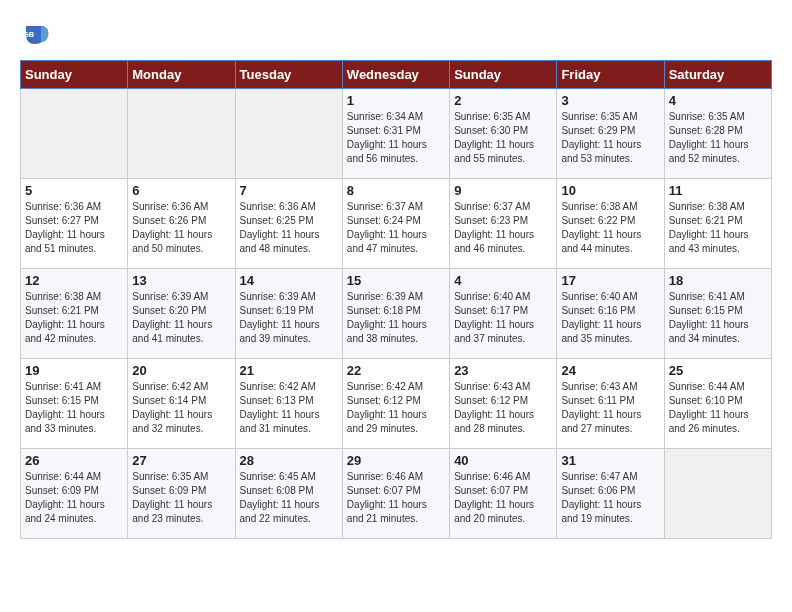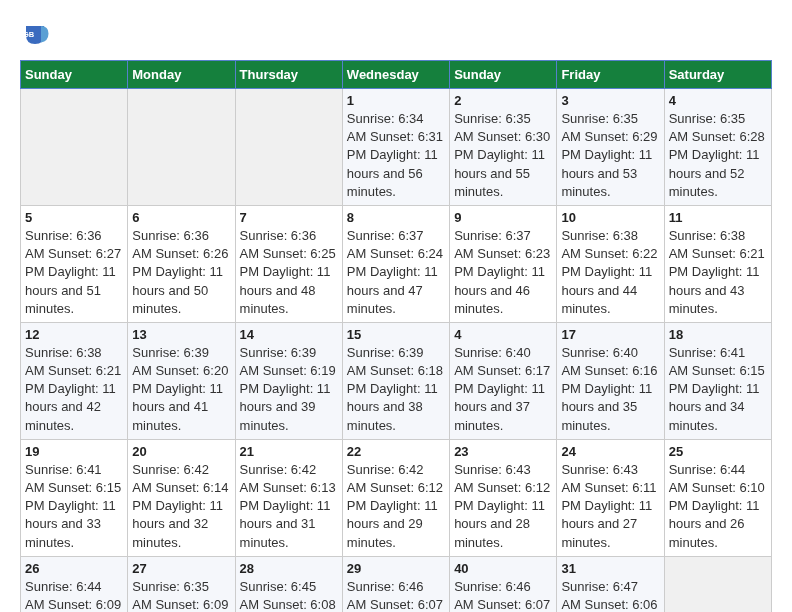--- a/index.html
+++ b/index.html
@@ -45,21 +45,21 @@
     .location {
       font-size: 16px;
       color: #1a3a5c;
     }
     table {
       width: 100%;
       border-collapse: collapse;
       table-layout: fixed;
     }
     thead tr th {
-      background-color: #15803d;
+      background-color: #7f1d1d;
       color: #fff;
       font-size: 13px;
       font-weight: bold;
       padding: 6px 4px;
       text-align: left;
       border: 1px solid #5580cc;
     }
     tbody tr td {
       vertical-align: top;
       border: 1px solid #ccc;
@@ -77,21 +77,21 @@
       background: #fff;
     }
     .day-number {
       font-weight: bold;
       font-size: 13px;
       color: #222;
       display: block;
       margin-bottom: 2px;
     }
     .cell-info {
-      font-size: 13px;
+      font-size: 10px;
       color: #333;
       line-height: 1.4;
     }
     .empty-cell {
       background: #f0f0f0 !important;
     }
   </style>
 </head>
 <body>
 
@@ -112,21 +112,21 @@
     <div class="month-title"></div>
     <div class="location"></div>
   </div>
 </div>
 
 <table>
   <thead>
     <tr id="thead-row">
         <th>Sunday</th>
         <th>Monday</th>
-        <th>Thursday</th>
+        <th>Tuesday</th>
         <th>Wednesday</th>
         <th>Sunday</th>
         <th>Friday</th>
         <th>Saturday</th>
       </tr>
   </thead>
   <tbody id="tbody">
       <tr>
         <td class="empty-cell"></td>
         <td class="empty-cell"></td>

